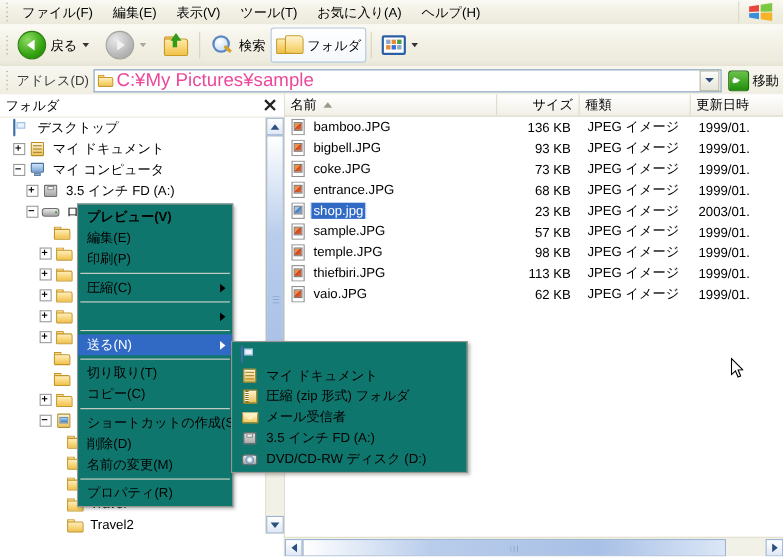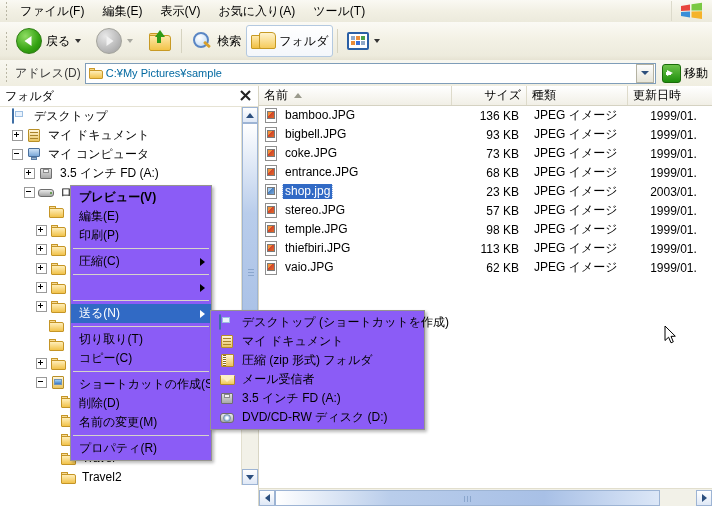--- a/index.html
+++ b/index.html
@@ -73,21 +73,21 @@
     border-bottom:1px solid #dcd9c7;display:flex;align-items:center;
   }
   .addr-lbl{font-size:12px;color:#3b3b3b;margin-left:4px;white-space:nowrap;}
   .addr-box{
     flex:1;height:19px;margin:0 2px 0 4px;background:#fff;
     border:1px solid #7f9db9;display:flex;align-items:center;position:relative;
   }
   .mini-folder{width:14px;height:11px;position:relative;margin:0 3px 0 3px;flex:0 0 auto;}
   .mini-folder .mf-b{position:absolute;left:0;bottom:0;width:14px;height:9px;background:linear-gradient(to bottom,#ffeeb9,#f2c44c);border:1px solid #c9992a;box-sizing:border-box;border-radius:1px 2px 1px 1px;}
   .mini-folder .mf-t{position:absolute;left:0;top:0;width:6px;height:3px;background:#f7d782;border:1px solid #c9992a;border-bottom:none;box-sizing:border-box;border-radius:1px 1px 0 0;}
-  .addr-text{font-size:11px;color:#0369a1;white-space:nowrap;overflow:hidden;}
+  .addr-text{font-size:17px;color:#ec4899;white-space:nowrap;overflow:hidden;}
   .addr-drop{width:16px;height:17px;margin-left:auto;margin-right:1px;
     background:linear-gradient(to bottom,#fdfdfd,#e7e5d8);border:1px solid #b4b2a2;
     display:flex;align-items:center;justify-content:center;}
   .dcaret{width:0;height:0;border-left:4px solid transparent;border-right:4px solid transparent;border-top:4px solid #2d4f7c;}
   .go-btn{display:flex;align-items:center;height:22px;padding:0 4px;white-space:nowrap;}
   .go-ico{width:17px;height:17px;background:linear-gradient(to bottom,#6cc24a,#1f8f0c);border:1px solid #1a6b09;border-radius:3px;position:relative;}
   .go-ico:after{content:"";position:absolute;left:4px;top:5px;width:0;height:0;border-top:3.5px solid transparent;border-bottom:3.5px solid transparent;border-left:6px solid #fff;}
   .go-ico:before{content:"";position:absolute;left:3px;top:7px;width:5px;height:3px;background:#fff;}
   .go-lbl{margin-left:3px;font-size:12px;}
 
@@ -143,32 +143,32 @@
   
   .listpane{position:absolute;left:259px;top:0;width:453px;height:420px;background:#fff;}
   .lhead{height:19px;display:flex;background:linear-gradient(to bottom,#ffffff,#f1efe6);border-bottom:1px solid #d5d2c2;}
   .lh{font-size:12px;display:flex;align-items:center;border-right:1px solid #dedbcb;padding:0 5px;box-sizing:border-box;position:relative;white-space:nowrap;}
   .lh.r{justify-content:flex-end;}
   .sortarrow{width:0;height:0;border-left:4px solid transparent;border-right:4px solid transparent;border-bottom:5px solid #9a9a8c;margin-left:6px;}
   .lrow{height:19px;display:flex;align-items:center;font-size:12px;}
   .cname{width:193px;display:flex;align-items:center;padding-left:6px;box-sizing:border-box;overflow:hidden;white-space:nowrap;}
   .csize{width:75px;text-align:right;padding-right:8px;box-sizing:border-box;white-space:nowrap;}
   .ctype{width:101px;padding-left:7px;box-sizing:border-box;white-space:nowrap;}
-  .cdate{width:84px;padding-left:7px;box-sizing:border-box;white-space:nowrap;overflow:hidden;text-align:center;}
+  .cdate{width:84px;padding-left:7px;box-sizing:border-box;white-space:nowrap;overflow:hidden;}
   .jpgico{width:14px;height:15px;margin-right:4px;position:relative;flex:0 0 auto;}
   .jpgico .pg{position:absolute;left:0;top:0;width:12px;height:15px;background:#fff;border:1px solid #8f8f8f;box-sizing:border-box;}
   .jpgico .th{position:absolute;left:2px;top:3px;width:8px;height:8px;background:linear-gradient(135deg,#f2903a 40%,#d2452a 41%,#e06c2a);border:1px solid #7a7a7a;box-sizing:border-box;}
   .jpgico .th.b{background:linear-gradient(135deg,#9ec9ef 40%,#4a7fbe 41%,#7aa9dc);}
   .fname{padding:0 2px;line-height:15px;}
   .fname.sel{background:#316ac5;color:#fff;outline:1px dotted #9cb8e4;}
 
   .hsb{position:absolute;left:0;bottom:0;width:453px;height:17px;background:#f2f1e8;border-top:1px solid #e2dfce;display:flex;align-items:center;}
 
   
-  .ctx{position:absolute;background:#8b5cf6;border:1px solid #96958e;box-shadow:2px 2px 3px rgba(0,0,0,0.28);padding:2px 0;z-index:30;}
+  .ctx{position:absolute;background:#0f766e;border:1px solid #96958e;box-shadow:2px 2px 3px rgba(0,0,0,0.28);padding:2px 0;z-index:30;}
   .ctx-item{height:19px;display:flex;align-items:center;font-size:12px;padding:0 6px 0 8px;white-space:nowrap;position:relative;}
   .ctx-item.bold{font-weight:bold;}
   .ctx-item.hl{background:#316ac5;color:#fff;}
   .ctx-item .ctx-ico{width:18px;height:16px;margin-right:5px;position:relative;flex:0 0 auto;}
   .ctx-item .arr{position:absolute;right:6px;top:50%;margin-top:-4px;width:0;height:0;
     border-top:4px solid transparent;border-bottom:4px solid transparent;border-left:5px solid #000;}
   .ctx-item.hl .arr{border-left-color:#fff;}
   .ctx-sep{height:1px;background:#d6d4ca;margin:3px 2px 3px 2px;}
 
   .ic-conv .cv{position:absolute;left:2px;top:1px;width:13px;height:13px;}
@@ -187,22 +187,23 @@
 </head>
 <body>
 
 <div class="app">
 
   <div class="menubar">
     <div class="grip"></div>
     <div class="mi">ファイル(F)</div>
     <div class="mi">編集(E)</div>
     <div class="mi">表示(V)</div>
+    <div class="mi">ツール(T)</div>
     <div class="mi">お気に入り(A)</div>
-    <div class="mi">ツール(T)</div>
+    <div class="mi">ヘルプ(H)</div>
     <div class="menu-sep"></div>
     <svg class="winflag" viewBox="0 0 28 18">
       <path d="M3 4 L12 2.5 L12 8.5 L3 9 Z" fill="#e8453c"></path>
       <path d="M13.5 2.3 L24 0.8 L24 8.4 L13.5 8.6 Z" fill="#7ac943"></path>
       <path d="M3 10 L12 9.6 L12 15.4 L3 14 Z" fill="#3a8fd8"></path>
       <path d="M13.5 9.5 L24 9.3 L24 17 L13.5 15.6 Z" fill="#f5b32b"></path>
     </svg>
   </div>
 
   <div class="toolbar">
@@ -554,21 +555,21 @@
             <div class="csize">23 KB</div>
             <div class="ctype">JPEG イメージ</div>
             <div class="cdate">2003/01.</div>
           </div>
           <div class="lrow">
             <div class="cname">
               <span class="jpgico">
                 <span class="pg"></span>
                 <span class="th"></span>
               </span>
-              <span class="fname">stereo.JPG</span>
+              <span class="fname">sample.JPG</span>
             </div>
             <div class="csize">57 KB</div>
             <div class="ctype">JPEG イメージ</div>
             <div class="cdate">1999/01.</div>
           </div>
           <div class="lrow">
             <div class="cname">
               <span class="jpgico">
                 <span class="pg"></span>
                 <span class="th"></span>
@@ -661,21 +662,20 @@
         </div>
         <div class="ctx-sep"></div>
         <div class="ctx-item">
           <span>プロパティ(R)</span>
         </div>
       </div>
 
     <div class="ctx" id="sendto-menu" style="left:210px;top:224px;width:213px">
         <div class="ctx-item">
           <span class="ctx-ico ic-dt"><span class="ic-desktop"></span></span>
-          <span>デスクトップ (ショートカットを作成)</span>
         </div>
         <div class="ctx-item">
           <span class="ctx-ico ic-mydocs">
             <span class="d-b"></span>
             <span class="d-l"></span>
           </span>
           <span>マイ ドキュメント</span>
         </div>
         <div class="ctx-item">
           <span class="ctx-ico ic-zip">

